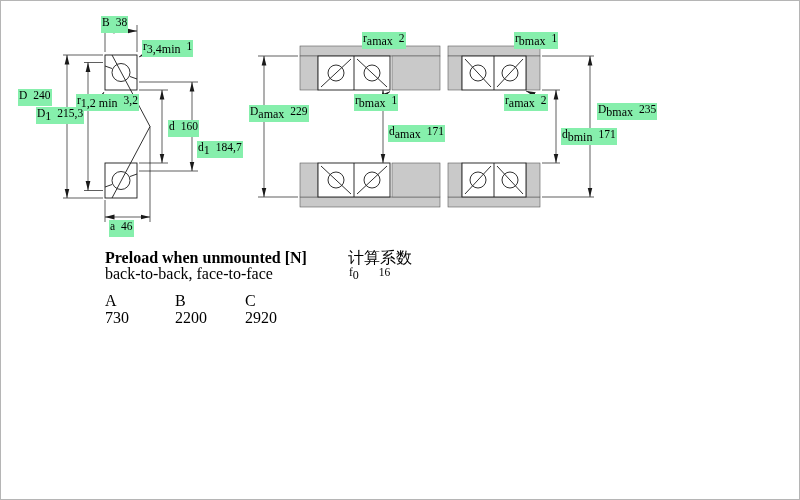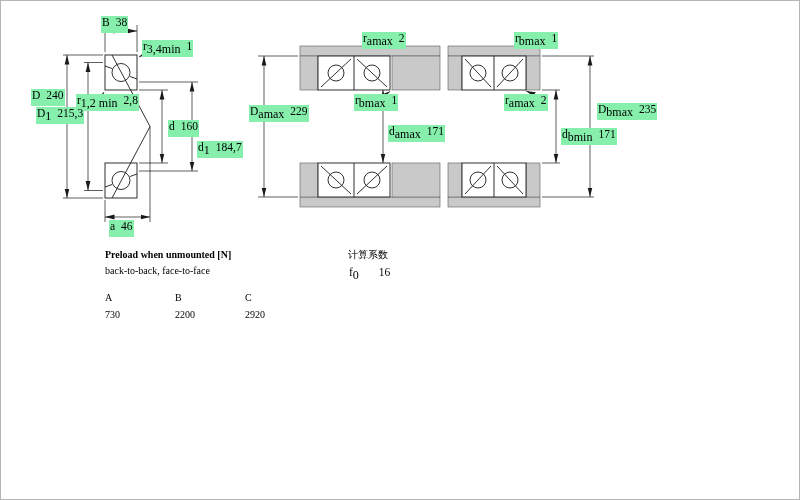--- a/index.html
+++ b/index.html
@@ -11,21 +11,21 @@
   #art{position:absolute;left:0;top:0}
   .ln{stroke:#1a1a1a;stroke-width:0.9;fill:none}
   .dl{stroke:#1a1a1a;stroke-width:0.7;fill:none}
   .shade{stroke:#5a5a5a;stroke-width:0.6}
   .dim{
     position:absolute;font-size:11.5px;line-height:1.15;white-space:nowrap;
     background:#86efac;padding:0 1px;
   }
   .dim sub{font-size:12px}
   .dim .v{margin-left:6px}
-  .txt{position:absolute;font-size:10px;line-height:1.15;white-space:nowrap}
+  .txt{position:absolute;font-size:16px;line-height:1.15;white-space:nowrap}
   .b{font-weight:bold}
   .frame{position:absolute;inset:0;border:1px solid #b5b5b5;pointer-events:none}
 </style>
 </head>
 <body>
 
 <svg id="art" width="800" height="500" viewBox="0 0 800 500">
   <defs>
     <marker id="ar" viewBox="0 0 10 6" refX="9.5" refY="3" markerWidth="10" markerHeight="6" orient="auto-start-reverse" markerUnits="userSpaceOnUse">
       <path d="M0,0.6 L9.5,3 L0,5.4 Z" fill="#1a1a1a"></path>
@@ -145,25 +145,25 @@
     </g>
   </g>
 </svg>
 
 <div class="dim" style="left:101px;top:16px">
   <span>B</span><sub></sub><span class="v">38</span>
 </div>
 <div class="dim" style="left:142px;top:40px">
   <span>r</span><sub>3,4min</sub><span class="v">1</span>
 </div>
-<div class="dim" style="left:31px;top:89px">
+<div class="dim" style="left:18px;top:89px">
   <span>D</span><sub></sub><span class="v">240</span>
 </div>
 <div class="dim" style="left:76px;top:94px">
-  <span>r</span><sub>1,2 min</sub><span class="v">2,8</span>
+  <span>r</span><sub>1,2 min</sub><span class="v">3,2</span>
 </div>
 <div class="dim" style="left:36px;top:107px">
   <span>D</span><sub>1</sub><span class="v">215,3</span>
 </div>
 <div class="dim" style="left:168px;top:120px">
   <span>d</span><sub></sub><span class="v">160</span>
 </div>
 <div class="dim" style="left:197px;top:141px">
   <span>d</span><sub>1</sub><span class="v">184,7</span>
 </div>

